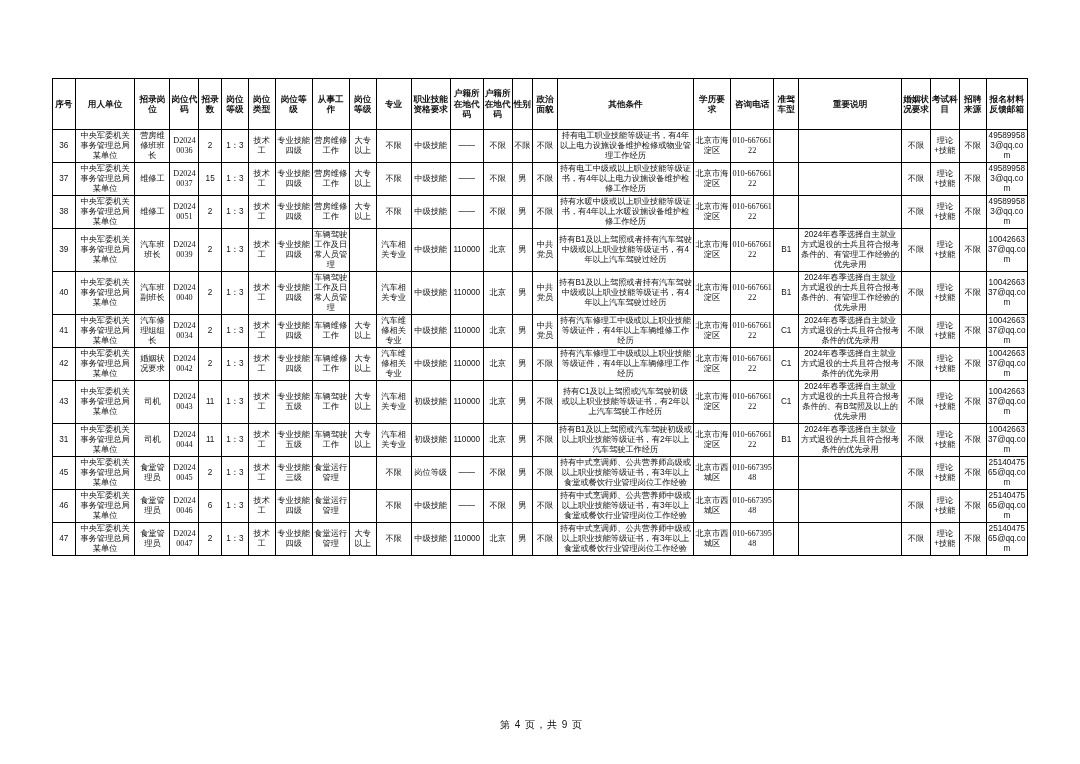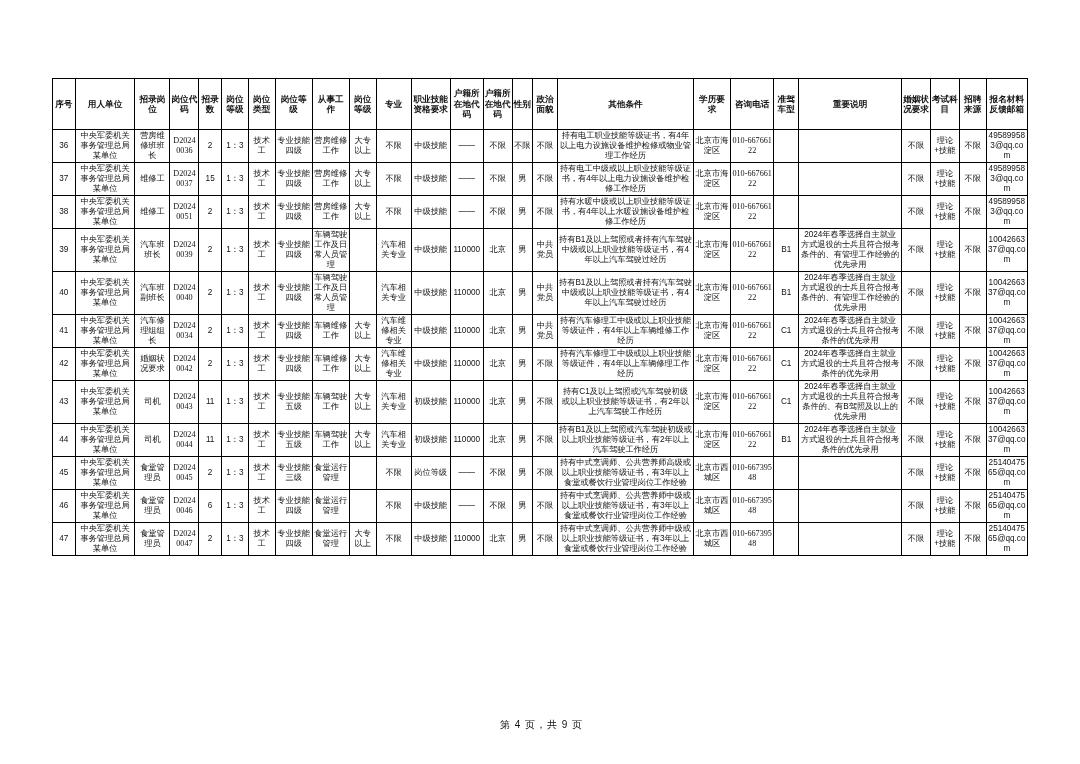--- a/index.html
+++ b/index.html
@@ -353,21 +353,21 @@
           <td class="small">北京市海淀区</td>
           <td class="tiny">010-66766122</td>
           <td class="small">C1</td>
           <td class="note">2024年春季选择自主就业方式退役的士兵且符合报考条件的、有B驾照及以上的优先录用</td>
           <td class="small">不限</td>
           <td class="small">理论+技能</td>
           <td class="small">不限</td>
           <td class="mail">10042663 37@qq.com</td>
         </tr>
         <tr>
-          <td>44</td>
+          <td>31</td>
           <td class="small">中央军委机关事务管理总局某单位</td>
           <td class="small">司机</td>
           <td class="tiny">D2024 0044</td>
           <td>11</td>
           <td class="small">1：3</td>
           <td class="small">技术工</td>
           <td class="small">专业技能五级</td>
           <td class="small">车辆驾驶工作</td>
           <td class="small">大专以上</td>
           <td class="small">汽车相关专业</td>

